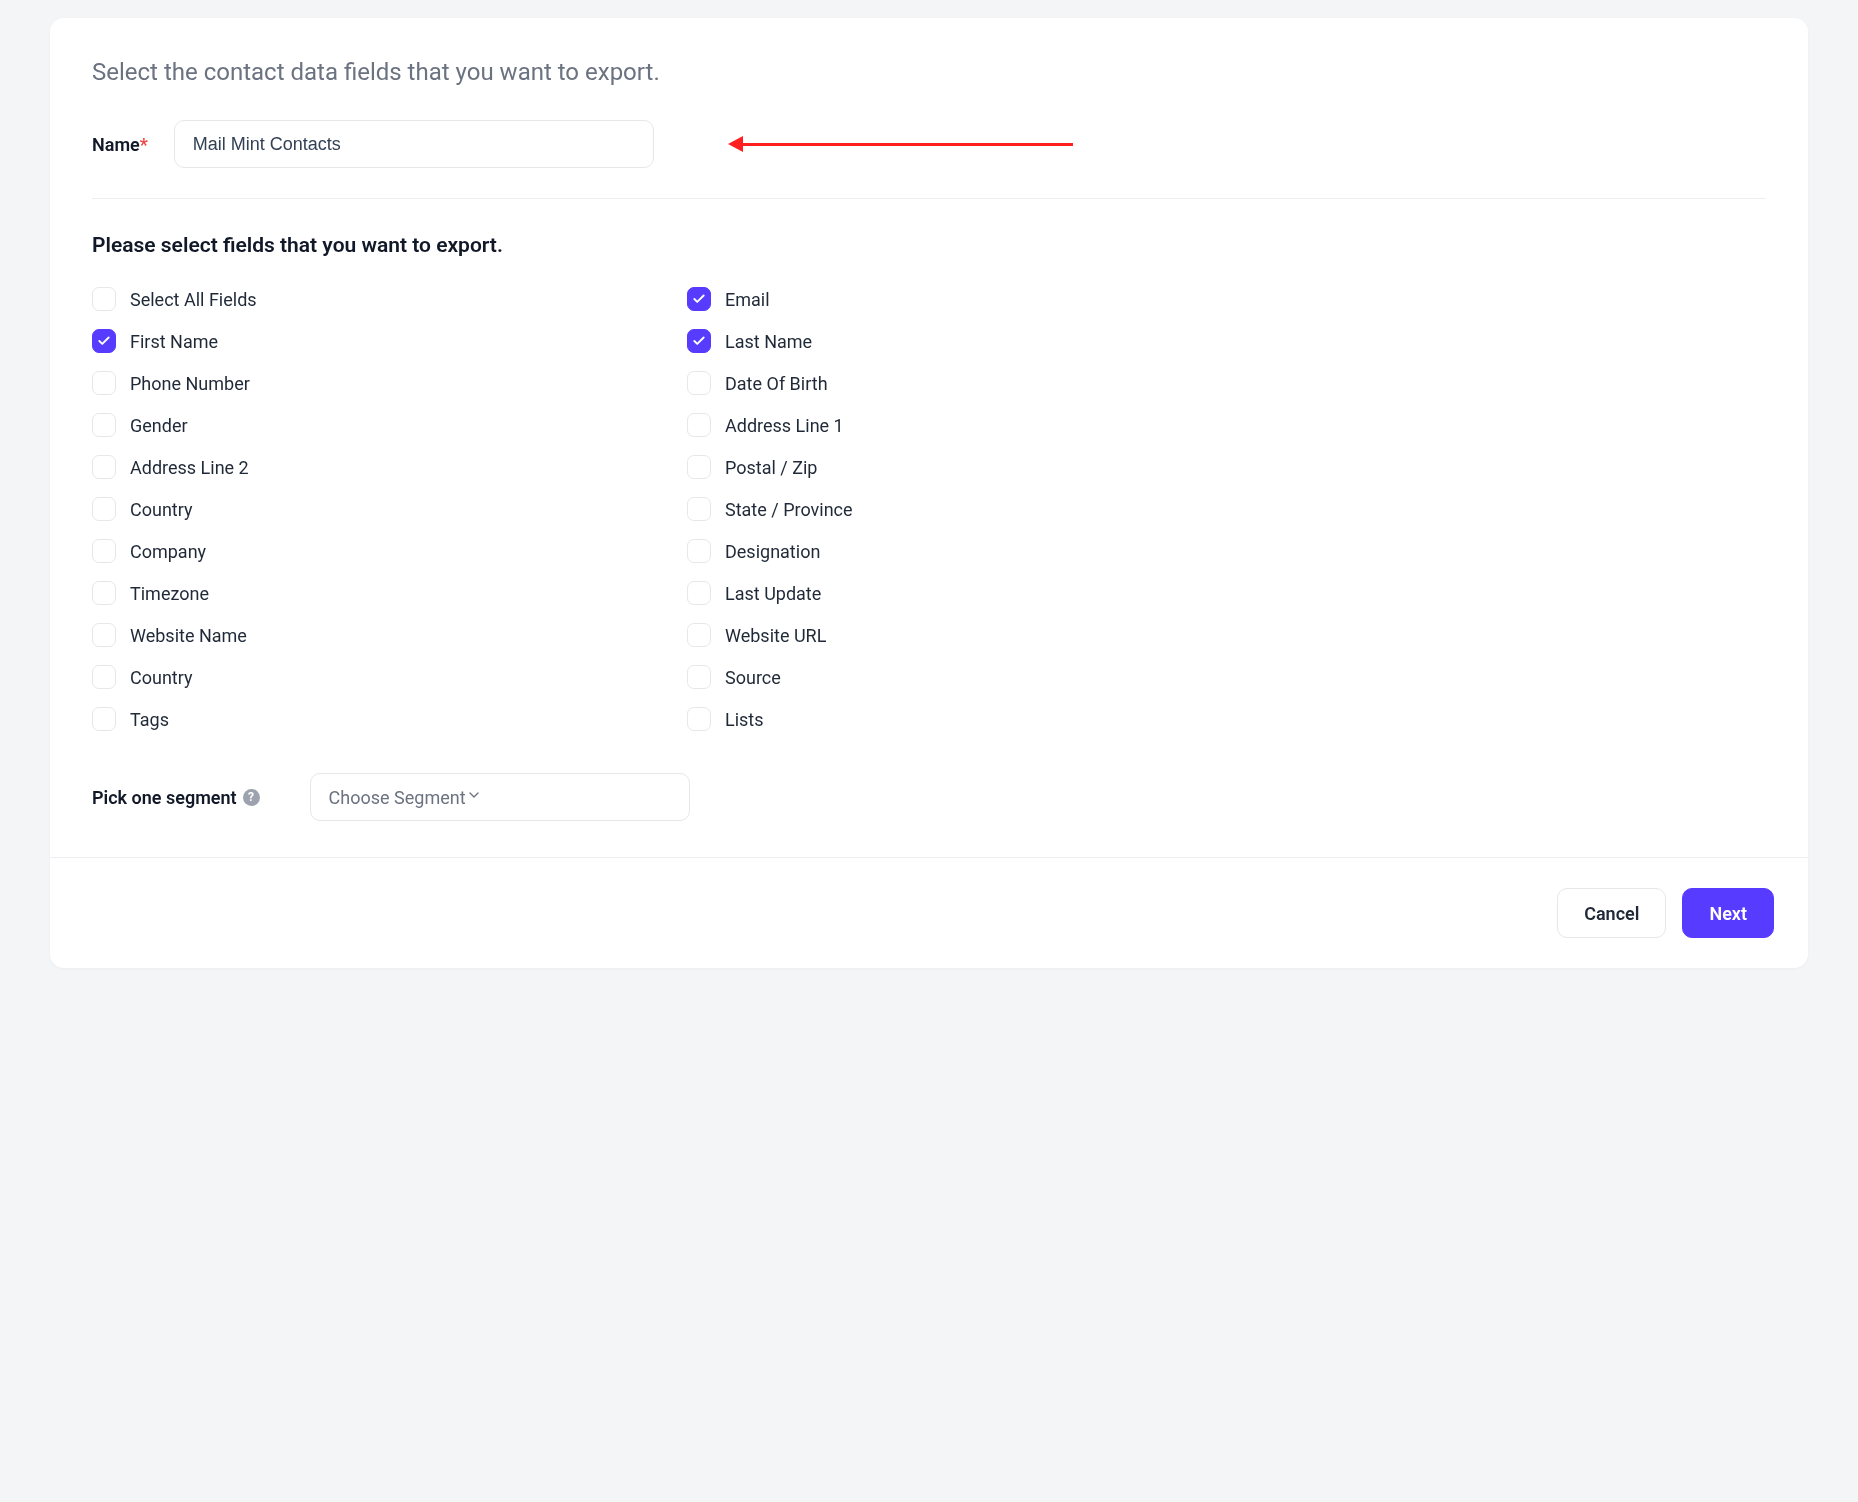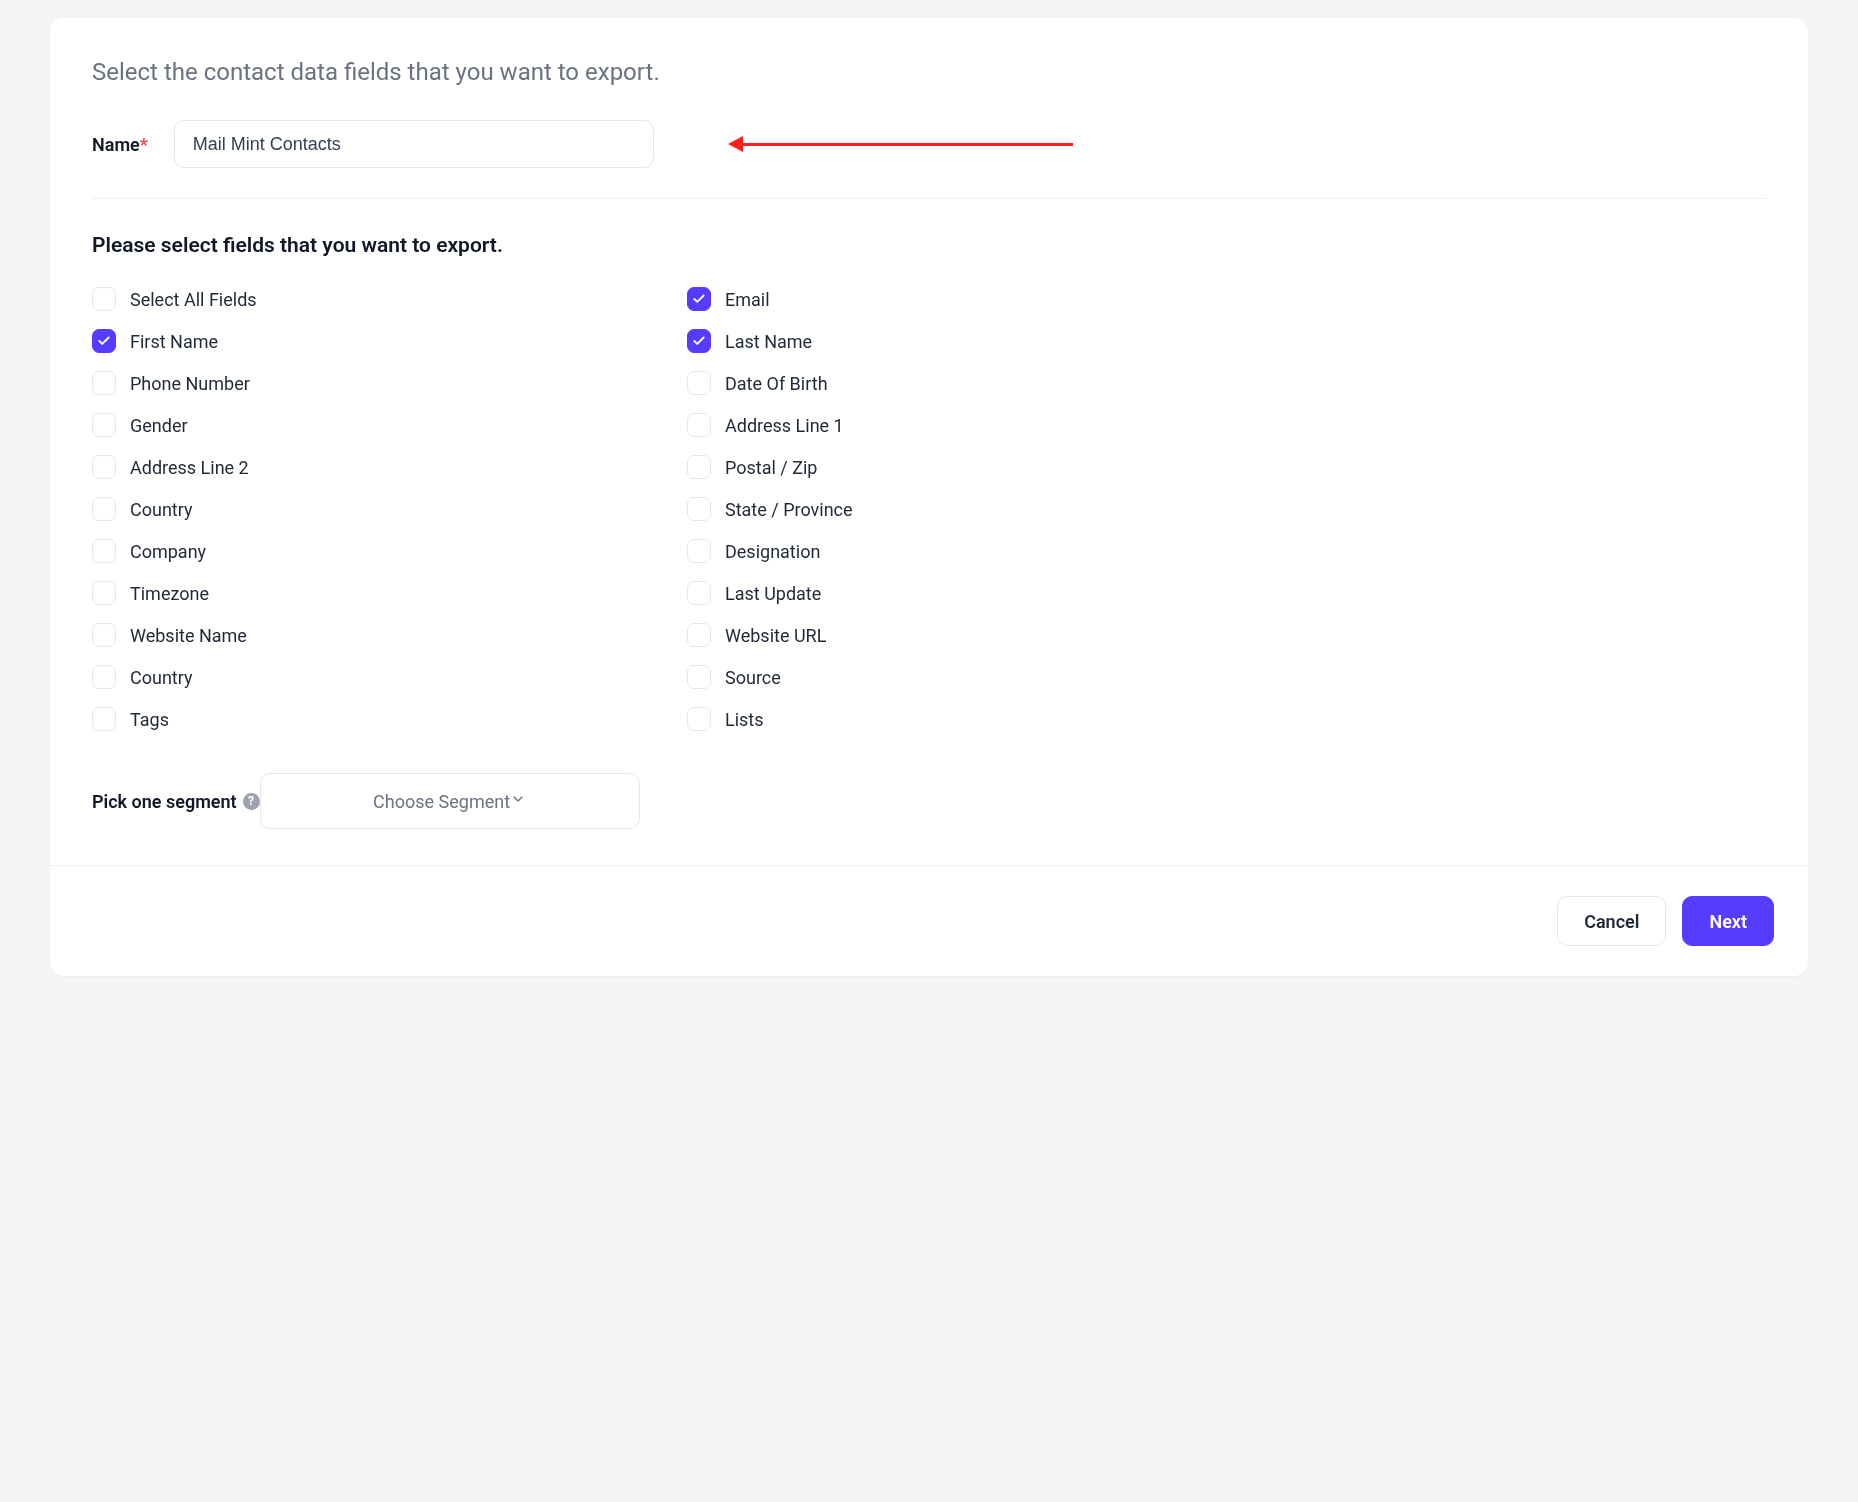--- a/index.html
+++ b/index.html
@@ -112,20 +112,21 @@
   }
   .cb svg { display: none; }
   .cb.checked svg { display: block; }
   .field-label {
     font-size: 18px;
     color: #1f2937;
   }
   .segment-row {
     display: flex;
     align-items: center;
+    gap: 50px;
     margin-top: 42px;
   }
   .segment-label {
     font-size: 18px;
     font-weight: 600;
     color: #111827;
     display: flex;
     align-items: center;
     gap: 6px;
   }
@@ -137,27 +138,27 @@
     color: #fff;
     font-size: 12px;
     font-weight: 700;
     display: flex;
     align-items: center;
     justify-content: center;
     line-height: 1;
   }
   .select {
     width: 380px;
-    height: 56px;
+    height: 48px;
     border: 1px solid #e5e7eb;
     border-radius: 10px;
     padding: 0 18px;
     display: flex;
     align-items: center;
-    justify-content: center;
+    justify-content: flex-start;
     cursor: pointer;
   }
   .select-placeholder {
     font-size: 18px;
     color: #6b7280;
   }
   .chevron {
     color: #6b7280;
   }
   .footer {

